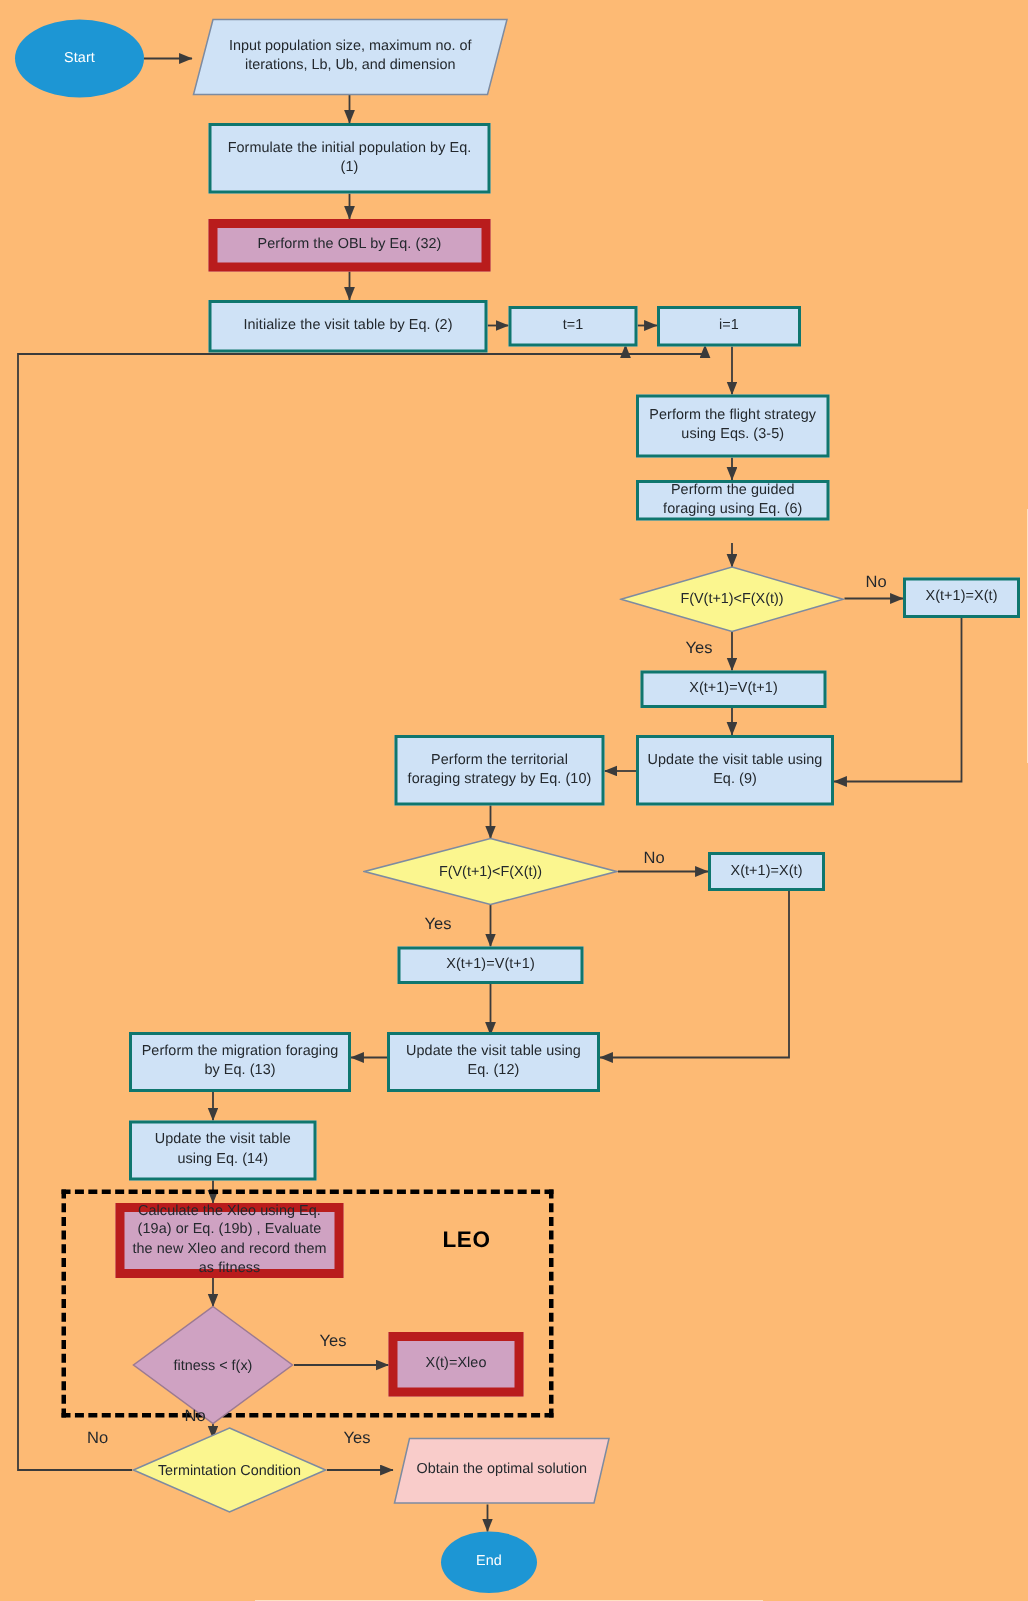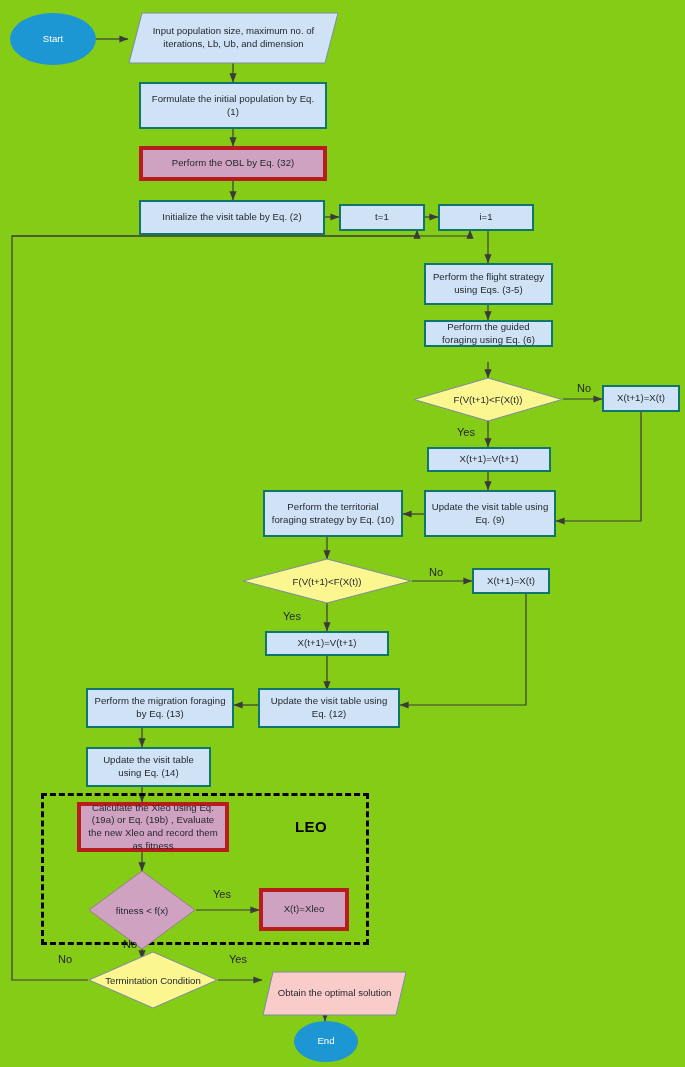--- a/index.html
+++ b/index.html
@@ -7,21 +7,21 @@
     padding: 0;
     background: #ffffff;
   }
   body {
     font-family: "Liberation Sans", sans-serif;
   }
   #canvas {
     position: relative;
     width: 685px;
     height: 1067px;
-    background: #84cc16;
+    background: #fdba74;
     overflow: hidden;
   }
   svg.layer {
     position: absolute;
     left: 0;
     top: 0;
     width: 685px;
     height: 1067px;
     pointer-events: none;
   }
@@ -37,21 +37,21 @@
     color: #23282d;
     letter-spacing: 0.05px;
   }
   .rect {
     border: 2px solid #0f766e;
     background: #cfe2f6;
     padding: 2px 4px;
   }
   .rect.pink {
     background: #cfa2c2;
-    border: 4px solid #b91c1c;
+    border: 6px solid #b91c1c;
   }
   .ellipse {
     background: #1d96d4;
     border-radius: 50%;
     color: #ffffff;
     border: none;
   }
   .diamond-wrap {
     position: absolute;
   }
@@ -298,21 +298,21 @@
     <span>X(t)=Xleo</span>
   </div>
 
   <div class="diamond-wrap" style="left:88px; top:951px; width:130px; height:58px;">
     <svg width="130" height="58">
       <polygon points="65,1 129,29 65,57 1,29" fill="#fbf68f" stroke="#7d8ba1" stroke-width="1"></polygon>
     </svg>
     <div class="diamond-label">Termintation Condition</div>
   </div>
 
-  <div class="para-wrap" style="left:262px; top:958px; width:145px; height:45px;margin-top:13px;">
+  <div class="para-wrap" style="left:262px; top:958px; width:145px; height:45px;">
     <svg width="145" height="45">
       <polygon points="11,1 144,1 134,44 1,44" fill="#f9ccca" stroke="#7d8ba1" stroke-width="1"></polygon>
     </svg>
     <div class="para-label">Obtain the optimal solution</div>
   </div>
 
   <div class="node ellipse" style="left:294px; top:1021px; width:64px; height:41px;">
     <span>End</span>
   </div>
 

